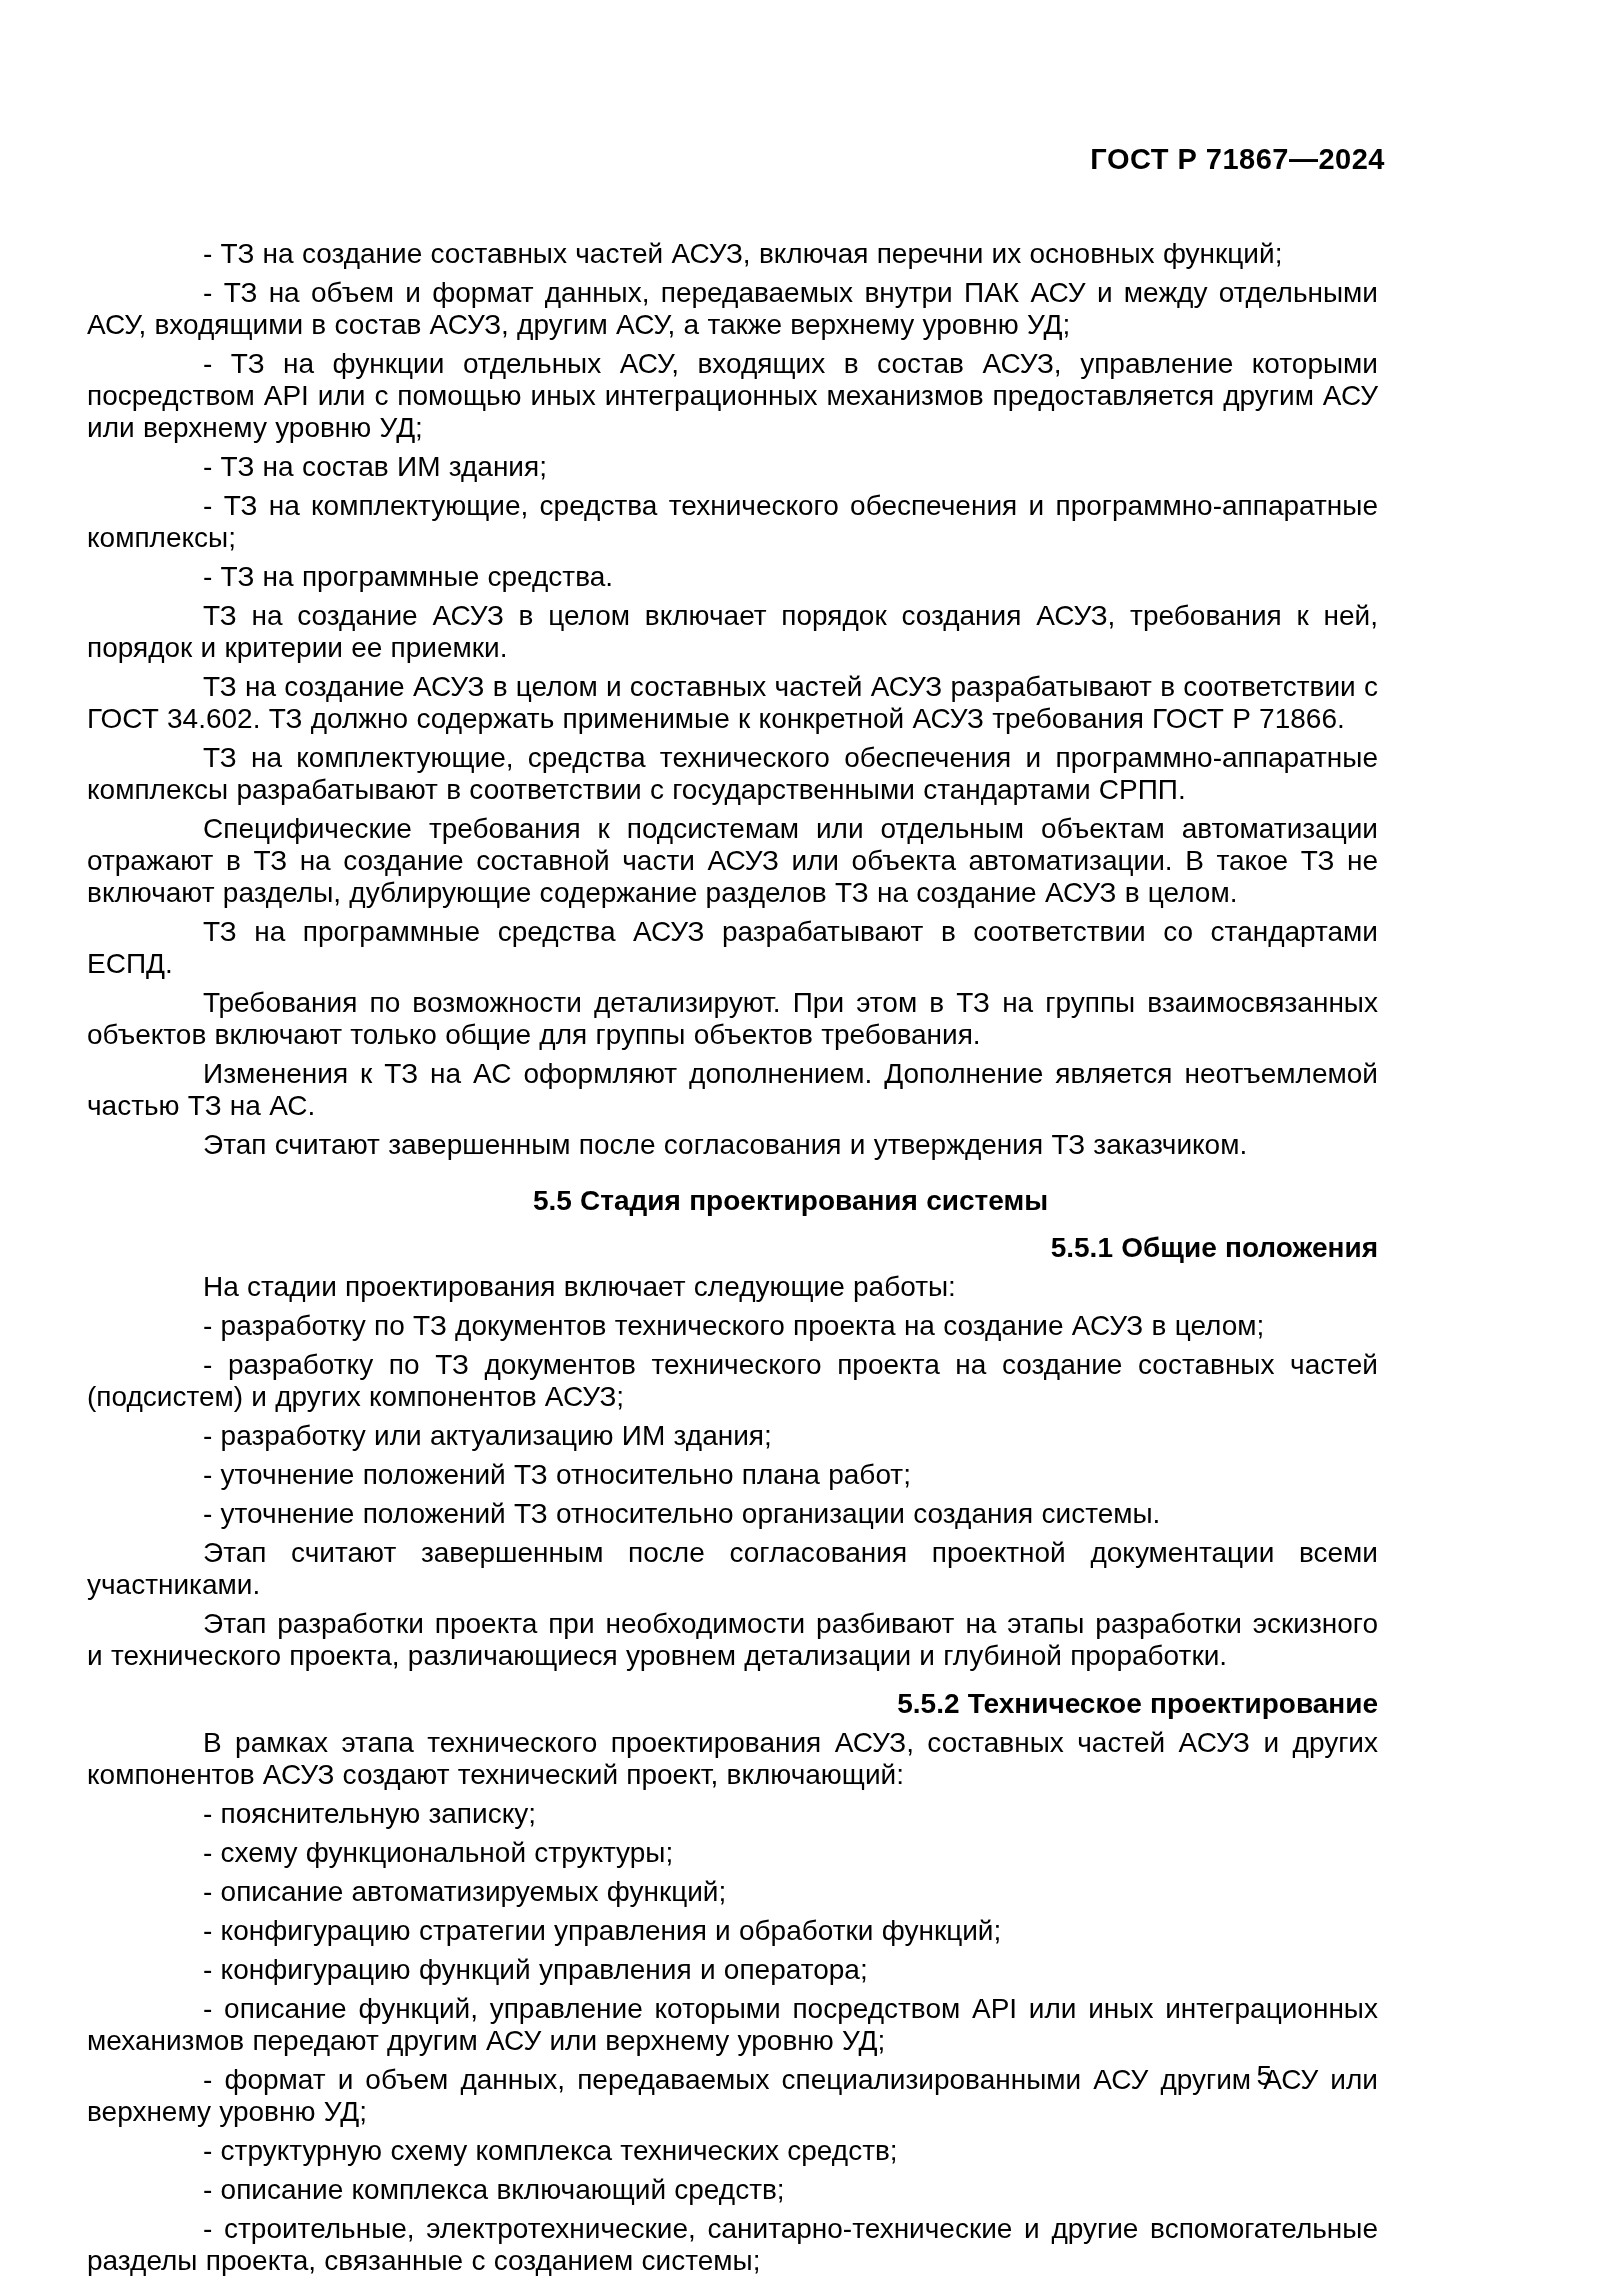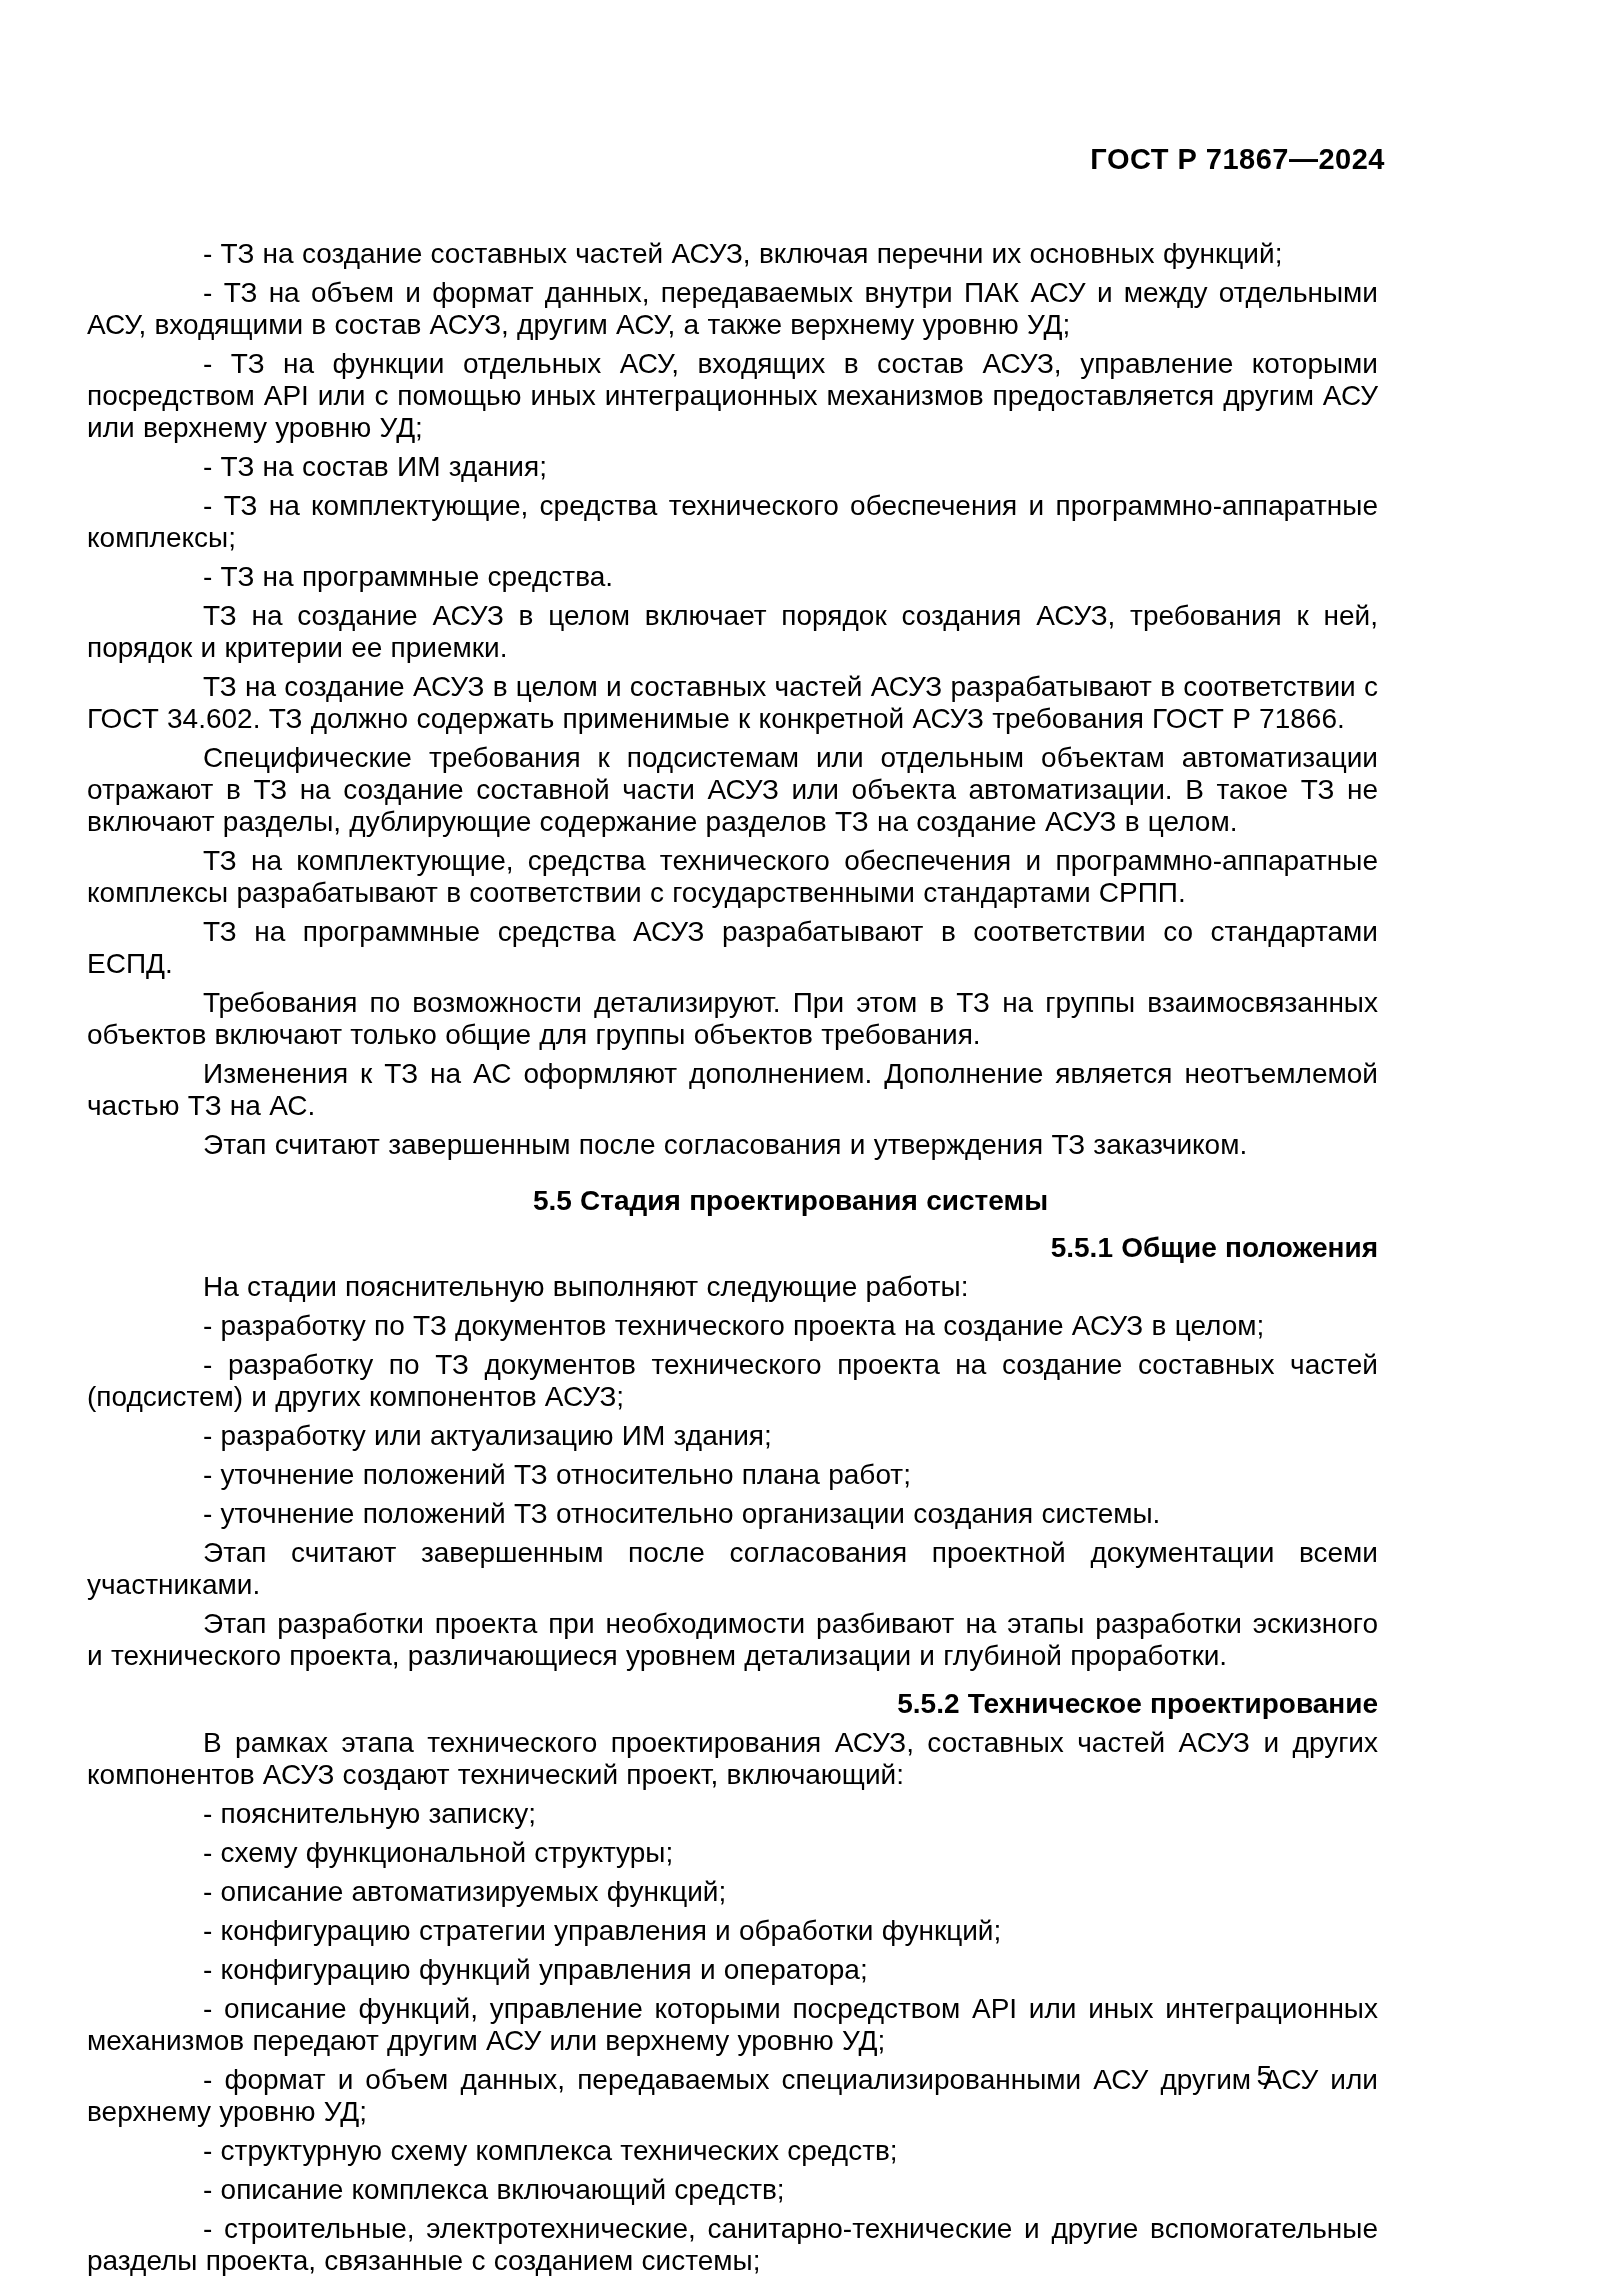--- a/index.html
+++ b/index.html
@@ -73,29 +73,29 @@
 
   <div class="content" id="content">
       <p class="li">- ТЗ на создание составных частей АСУЗ, включая перечни их основных функций;</p>
       <p class="li">- ТЗ на объем и формат данных, передаваемых внутри ПАК АСУ и между отдельными АСУ, входящими в состав АСУЗ, другим АСУ, а также верхнему уровню УД;</p>
       <p class="li">- ТЗ на функции отдельных АСУ, входящих в состав АСУЗ, управление которыми посредством API или с помощью иных интеграционных механизмов предоставляется другим АСУ или верхнему уровню УД;</p>
       <p class="li">- ТЗ на состав ИМ здания;</p>
       <p class="li">- ТЗ на комплектующие, средства технического обеспечения и программно-аппаратные комплексы;</p>
       <p class="li">- ТЗ на программные средства.</p>
       <p class="p">ТЗ на создание АСУЗ в целом включает порядок создания АСУЗ, требования к ней, порядок и критерии ее приемки.</p>
       <p class="p">ТЗ на создание АСУЗ в целом и составных частей АСУЗ разрабатывают в соответствии с ГОСТ 34.602. ТЗ должно содержать применимые к конкретной АСУЗ требования ГОСТ Р 71866.</p>
+      <p class="p">ТЗ на комплектующие, средства технического обеспечения и программно-аппаратные комплексы разрабатывают в соответствии с государственными стандартами СРПП.</p>
       <p class="p">Специфические требования к подсистемам или отдельным объектам автоматизации отражают в ТЗ на создание составной части АСУЗ или объекта автоматизации. В такое ТЗ не включают разделы, дублирующие содержание разделов ТЗ на создание АСУЗ в целом.</p>
-      <p class="p">ТЗ на комплектующие, средства технического обеспечения и программно-аппаратные комплексы разрабатывают в соответствии с государственными стандартами СРПП.</p>
       <p class="p">ТЗ на программные средства АСУЗ разрабатывают в соответствии со стандартами ЕСПД.</p>
       <p class="p">Требования по возможности детализируют. При этом в ТЗ на группы взаимосвязанных объектов включают только общие для группы объектов требования.</p>
       <p class="p">Изменения к ТЗ на АС оформляют дополнением. Дополнение является неотъемлемой частью ТЗ на АС.</p>
       <p class="p">Этап считают завершенным после согласования и утверждения ТЗ заказчиком.</p>
       <p class="h2">5.5 Стадия проектирования системы</p>
       <p class="h3">5.5.1 Общие положения</p>
-      <p class="p">На стадии пояснительную выполняют следующие работы:</p>
+      <p class="p">На стадии проектирования включает следующие работы:</p>
       <p class="li">- разработку по ТЗ документов технического проекта на создание АСУЗ в целом;</p>
       <p class="li">- разработку по ТЗ документов технического проекта на создание составных частей (подсистем) и других компонентов АСУЗ;</p>
       <p class="li">- разработку или актуализацию ИМ здания;</p>
       <p class="li">- уточнение положений ТЗ относительно плана работ;</p>
       <p class="li">- уточнение положений ТЗ относительно организации создания системы.</p>
       <p class="p">Этап считают завершенным после согласования проектной документации всеми участниками.</p>
       <p class="p">Этап разработки проекта при необходимости разбивают на этапы разработки эскизного и технического проекта, различающиеся уровнем детализации и глубиной проработки.</p>
       <p class="h3">5.5.2 Техническое проектирование</p>
       <p class="p">В рамках этапа технического проектирования АСУЗ, составных частей АСУЗ и других компонентов АСУЗ создают технический проект, включающий:</p>
       <p class="li">- пояснительную записку;</p>

